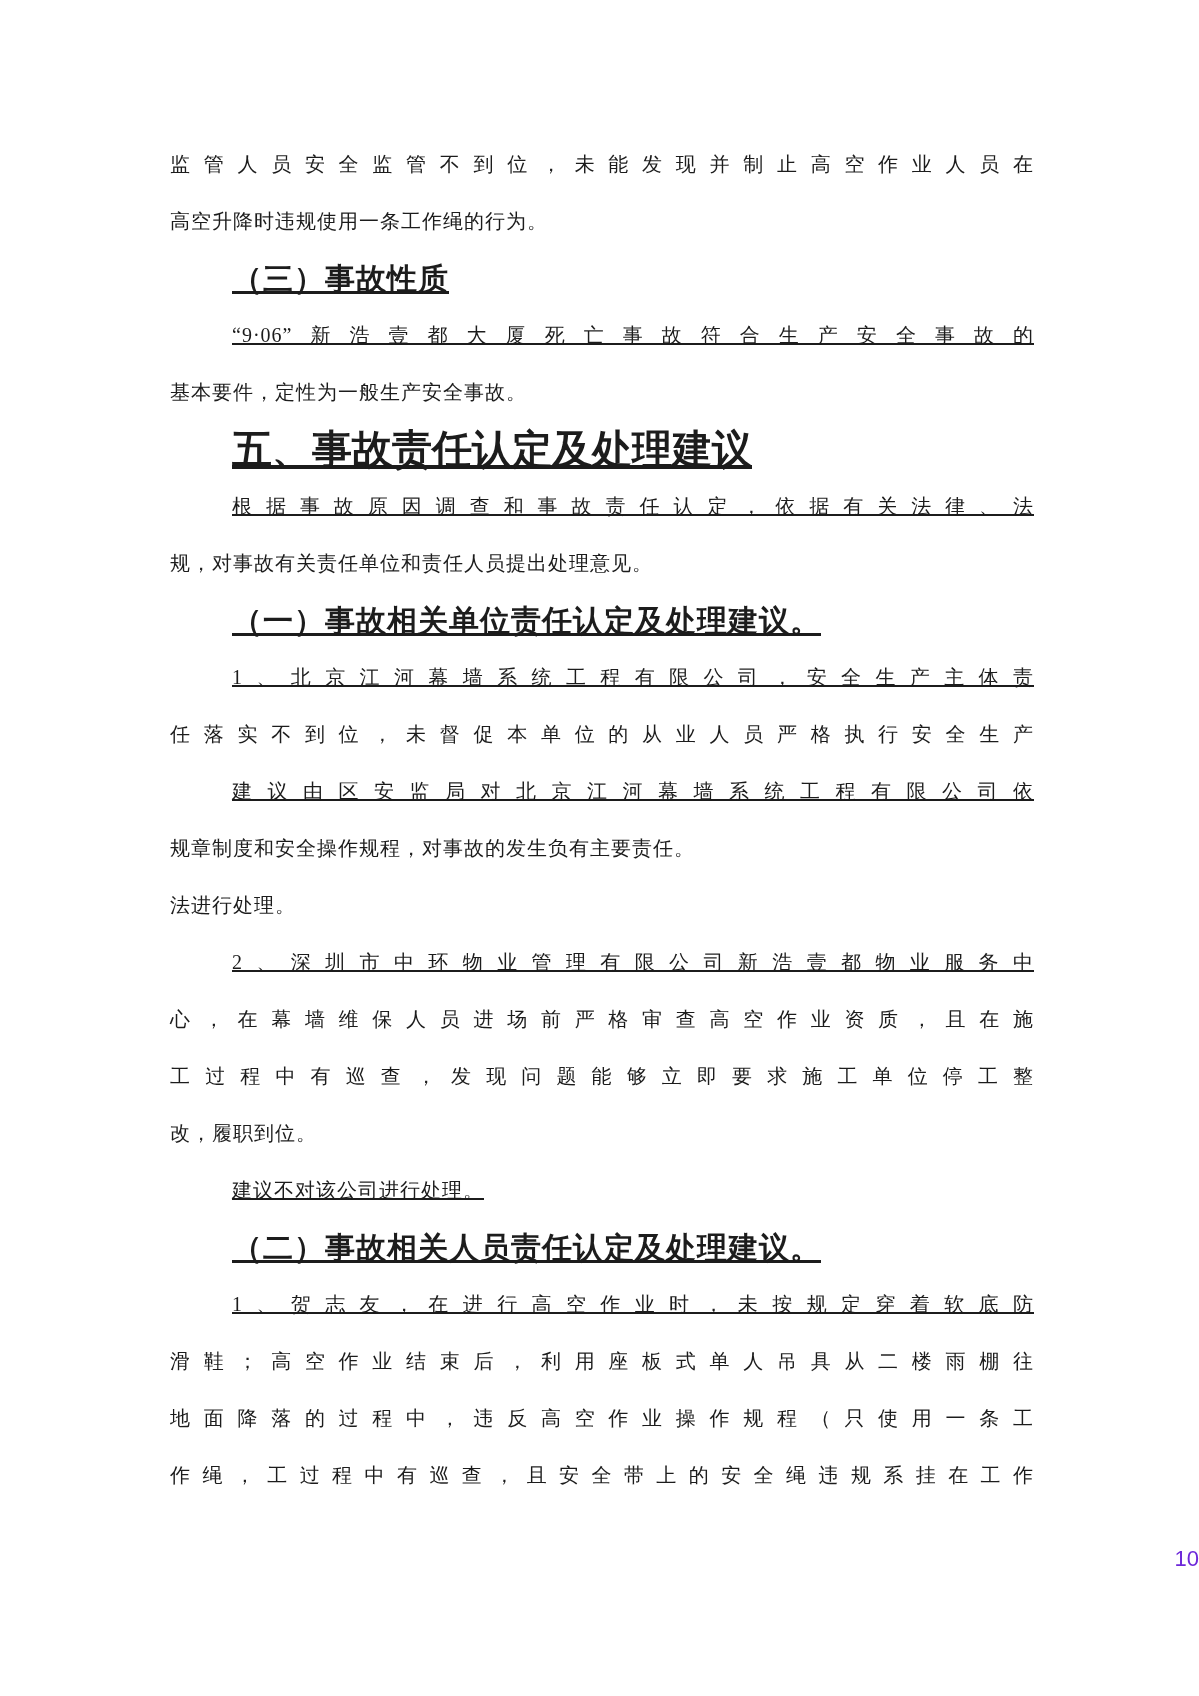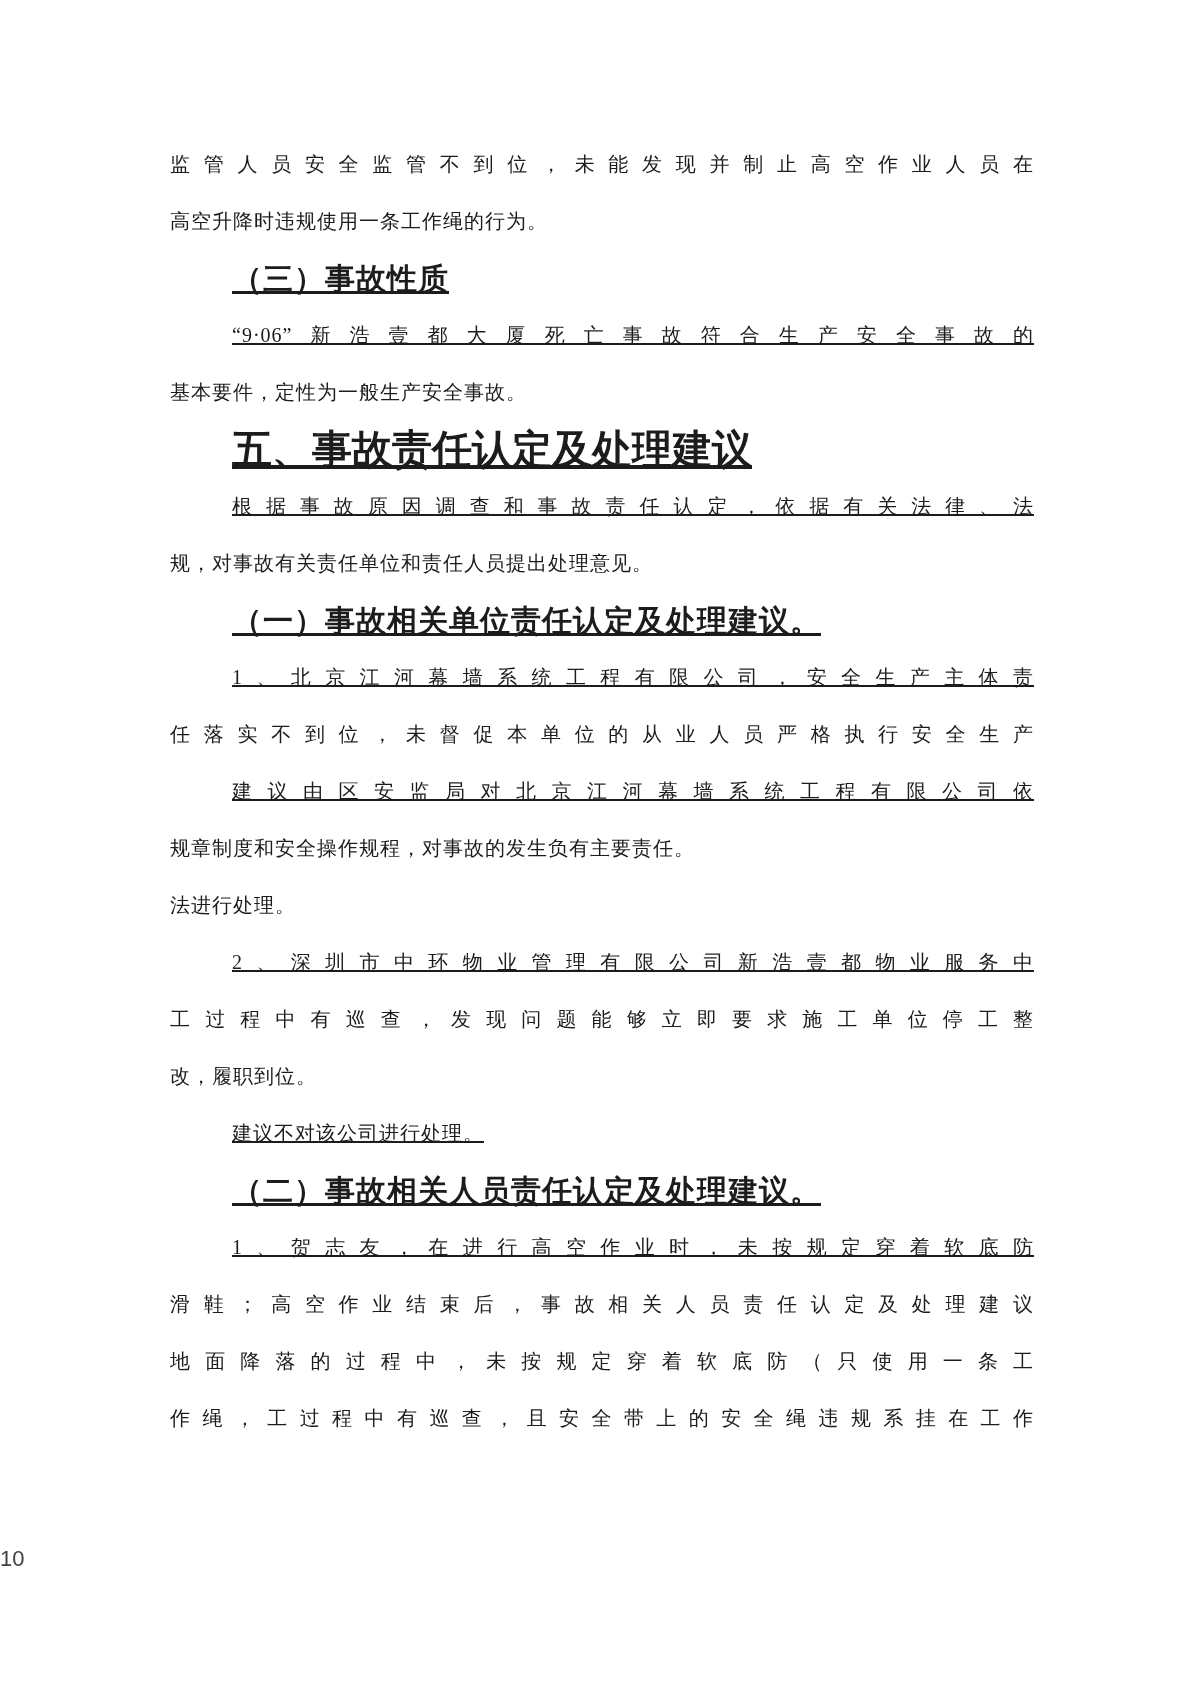--- a/index.html
+++ b/index.html
@@ -42,24 +42,24 @@
     font-weight: 700;
     font-size: 30px;
     letter-spacing: 1px;
   }
   .line.indent { text-indent: 62px; text-decoration: underline; }
   .pagenum {
     position: absolute;
     top: 1546px;
     left: 0;
     width: 100%;
-    text-align: left;
+    text-align: right;
     font-family: "Liberation Sans", "DejaVu Sans", sans-serif;
     font-size: 22px;
-    color: #404040;
+    color: #6d28d9;
   }
 </style>
 </head>
 <body>
 
 <div class="page-root">
   <div class="doc" id="doc">
       <div class="line fill">监管人员安全监管不到位，未能发现并制止高空作业人员在</div>
       <div class="line">高空升降时违规使用一条工作绳的行为。</div>
       <div class="line h2 indent">（三）事故性质</div>
@@ -68,23 +68,24 @@
       <div class="line h1 indent">五、事故责任认定及处理建议</div>
       <div class="line indent fill">根据事故原因调查和事故责任认定，依据有关法律、法</div>
       <div class="line">规，对事故有关责任单位和责任人员提出处理意见。</div>
       <div class="line h2 indent">（一）事故相关单位责任认定及处理建议。</div>
       <div class="line indent fill">1、北京江河幕墙系统工程有限公司，安全生产主体责</div>
       <div class="line fill">任落实不到位，未督促本单位的从业人员严格执行安全生产</div>
       <div class="line indent fill">建议由区安监局对北京江河幕墙系统工程有限公司依</div>
       <div class="line">规章制度和安全操作规程，对事故的发生负有主要责任。</div>
       <div class="line">法进行处理。</div>
       <div class="line indent fill">2、深圳市中环物业管理有限公司新浩壹都物业服务中</div>
+      <div class="line fill">心，在幕墙维保人员进场前严格审查高空作业资质，且在施</div>
       <div class="line fill">工过程中有巡查，发现问题能够立即要求施工单位停工整</div>
       <div class="line">改，履职到位。</div>
       <div class="line indent">建议不对该公司进行处理。</div>
       <div class="line h2 indent">（二）事故相关人员责任认定及处理建议。</div>
       <div class="line indent fill">1、贺志友，在进行高空作业时，未按规定穿着软底防</div>
-      <div class="line fill">滑鞋；高空作业结束后，事故相关人员责任认定及处理建议</div>
-      <div class="line fill">地面降落的过程中，未按规定穿着软底防（只使用一条工</div>
+      <div class="line fill">滑鞋；高空作业结束后，利用座板式单人吊具从二楼雨棚往</div>
+      <div class="line fill">地面降落的过程中，违反高空作业操作规程（只使用一条工</div>
       <div class="line fill">作绳，工过程中有巡查，且安全带上的安全绳违规系挂在工作</div>
     </div>
   <div class="pagenum">10</div>
 </div>
 
 </body></html>

